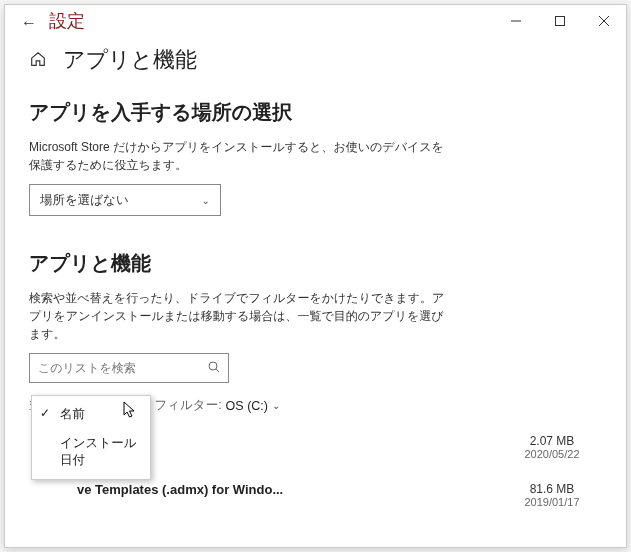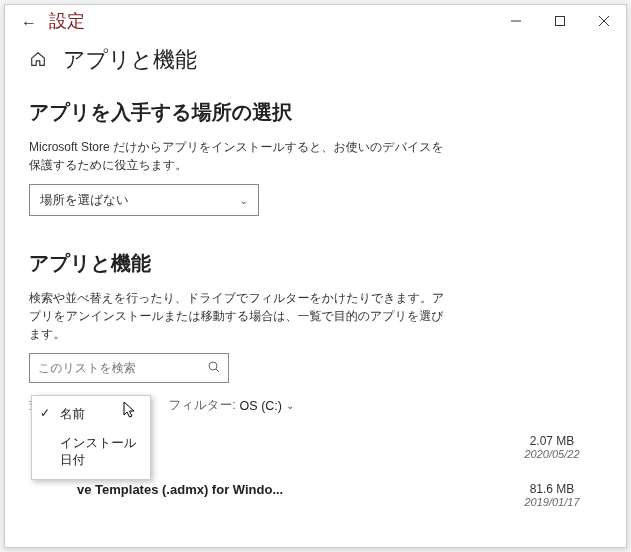--- a/index.html
+++ b/index.html
@@ -9,40 +9,40 @@
 .back-btn { width: 32px; height: 32px; display:flex; align-items:center; justify-content:center; cursor:pointer; font-size:16px; color:#333;}
 .title { font-size: 18px; color:#7f1d1d; margin-left: 4px; }
 .win-controls { margin-left:auto; display:flex; }
 .win-btn { width: 44px; height:32px; display:flex; align-items:center; justify-content:center; font-size:11px; color:#333; cursor:pointer; }
 .content { padding: 8px 24px 0 24px; }
 .page-header { display:flex; align-items:center; gap:14px; margin-bottom: 24px; }
 .home-icon { width:20px; height:20px; color:#333; }
 .page-title { font-size: 22px; font-weight: 400; color:#222; }
 .section-title { font-size: 20px; font-weight: 600; color:#222; margin-bottom: 12px; }
 .section-desc { font-size: 12px; color:#333; margin-bottom:10px; line-height:1.5; max-width: 420px; }
-.select-box { width: 230px; height: 32px; border:1px solid #888; display:flex; align-items:center; padding:0 10px; font-size:12.5px; color:#333; justify-content:space-between; cursor:pointer; margin-bottom: 34px;}
+.select-box { width: 192px; height: 32px; border:1px solid #888; display:flex; align-items:center; padding:0 10px; font-size:12.5px; color:#333; justify-content:space-between; cursor:pointer; margin-bottom: 34px;}
 .chev { font-size:10px; color:#555; }
 .link { color:#0067c0; font-size:13px; display:block; margin-bottom:12px; cursor:pointer; }
 .search-box { width: 200px; height:30px; border:1px solid #888; display:flex; align-items:center; padding:0 8px; margin-top:6px; margin-bottom:14px;}
 .search-box input { border:none; outline:none; flex:1; font-size:12px; color:#666; background:transparent;}
 .search-box .sicon { font-size:12px; color:#666; }
-.filter-row { display:flex; align-items:flex-start; gap:44px; font-size:12.5px; color:#444; position:relative; }
+.filter-row { display:flex; align-items:flex-start; gap:30px; font-size:12.5px; color:#444; position:relative; }
 .filter-item { display:flex; align-items:center; gap:4px; cursor:pointer; }
 .filter-label { color:#666; }
 .filter-val { color:#222; }
 .context-menu { position:absolute; top: 390px; left:26px; width:120px; background:#fff; border:1px solid #ccc; box-shadow:2px 2px 6px rgba(0,0,0,.25); padding:4px 0; z-index:100;}
 .context-menu .mitem { padding:6px 10px 6px 28px; font-size:12.5px; color:#222; cursor:pointer; position:relative;}
 .context-menu .mitem.sel::before { content:"✓"; position:absolute; left:8px; color:#222; font-size:12px;}
 .app-list { margin-top:14px; }
 .app-row { display:flex; align-items:flex-start; padding:6px 0; }
 .app-icon { width:36px; height:36px; background:#555; margin-right:12px; flex-shrink:0; display:flex; align-items:center; justify-content:center; color:#fff; font-size:16px;}
 .app-info { flex:1; min-width:0;font-weight:bold; }
 .app-name { font-size:13px; color:#222; white-space:nowrap; overflow:hidden; text-overflow:ellipsis; max-width:270px;}
 .app-meta { text-align:center; font-size:12px; color:#333; min-width:90px; padding-right:10px;}
-.app-meta .date { font-size:11px; color:#666;font-style:italic; }
+.app-meta .date { font-size:11px; color:#666; }
 .cursor { position:absolute; top:396px; left:118px; z-index:200; pointer-events:none;}
 .cursor svg { width:14px; height:18px; }
 </style>
 </head>
 <body>
 
 <div class="window">
 
   <div class="titlebar">
     <div class="back-btn">←</div>

